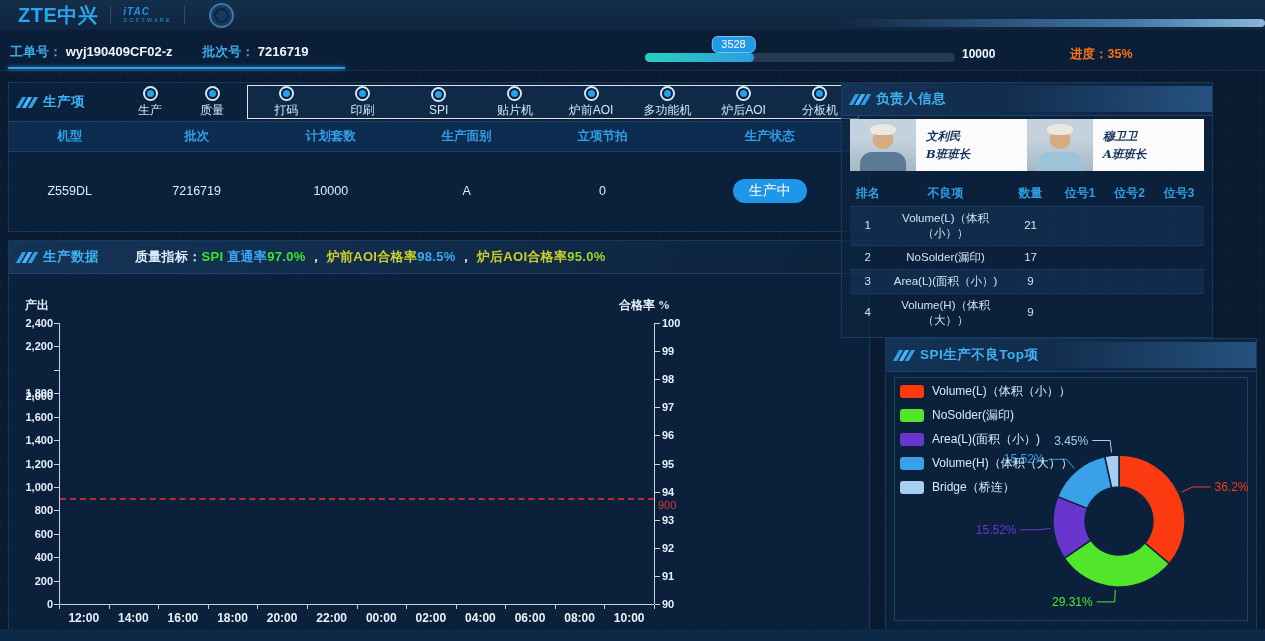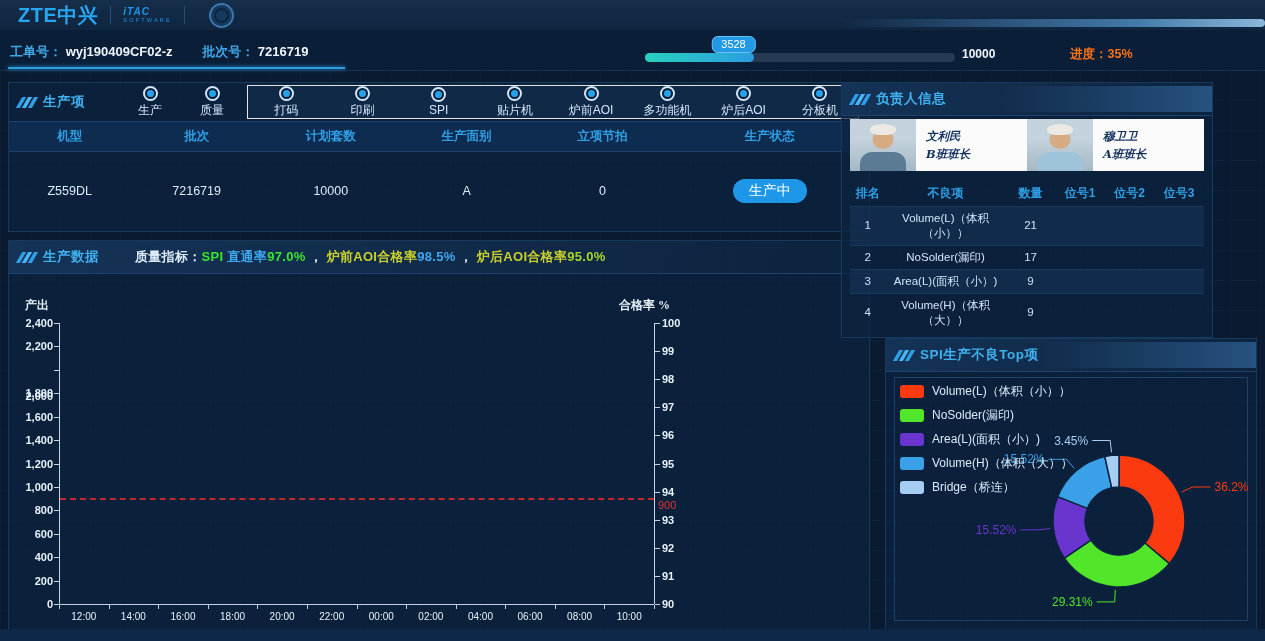--- a/index.html
+++ b/index.html
@@ -67,21 +67,21 @@
   .otable td{color:#dcebfa;font-size:12.5px;text-align:center;height:76px}
   .pill{display:inline-block;padding:3px 16px;background:#1f97e8;border-radius:12px;color:#fff;font-size:14px;cursor:pointer}
   
   .metrics{margin-left:36px;font-size:13px;font-weight:bold}
   .metrics span{letter-spacing:.3px}
   .chart{position:absolute;left:0;top:40px;width:862px;height:350px}
   .axis{position:absolute;background:#c5d3e2}
   .tickmark{position:absolute;background:#c5d3e2}
   .ytick-l{position:absolute;color:#e8f1fa;font-size:11px;font-weight:bold;text-align:right;width:44px;transform:translateY(-50%)}
   .ytick-r{position:absolute;color:#e8f1fa;font-size:11px;font-weight:bold;left:653px;transform:translateY(-50%)}
-  .xlab{position:absolute;color:#e8f1fa;font-size:10px;font-weight:normal;transform:translateX(-50%);white-space:nowrap}
+  .xlab{position:absolute;color:#e8f1fa;font-size:12px;font-weight:bold;transform:translateX(-50%);white-space:nowrap}
   .axtitle{position:absolute;color:#e8f1fa;font-size:12px;font-weight:bold}
   .refline{position:absolute;border-top:2px dashed #d42a2a;opacity:.9}
   .reflab{position:absolute;color:#e03434;font-size:11px;transform:translateY(-50%)}
   
   .photo-strip{position:absolute;top:36px;left:8px;right:8px;height:52px;background:#f1f1f1;display:flex}
   .person{flex:1;display:flex}
   .photo{width:66px;height:52px;position:relative;overflow:hidden;background:linear-gradient(180deg,#c3d2dc 0 40%,#a4b8c5)}
   .photo .cap{position:absolute;left:50%;top:5px;transform:translateX(-50%);width:26px;height:11px;border-radius:50% 50% 40% 40%;background:#ece9e2;z-index:2}
   .photo .head{position:absolute;left:50%;top:11px;transform:translateX(-50%);width:21px;height:19px;border-radius:50%;background:#d7ab82}
   .photo .torso{position:absolute;left:50%;bottom:-5px;transform:translateX(-50%);width:46px;height:24px;border-radius:12px 12px 0 0;background:#5b7b95}

